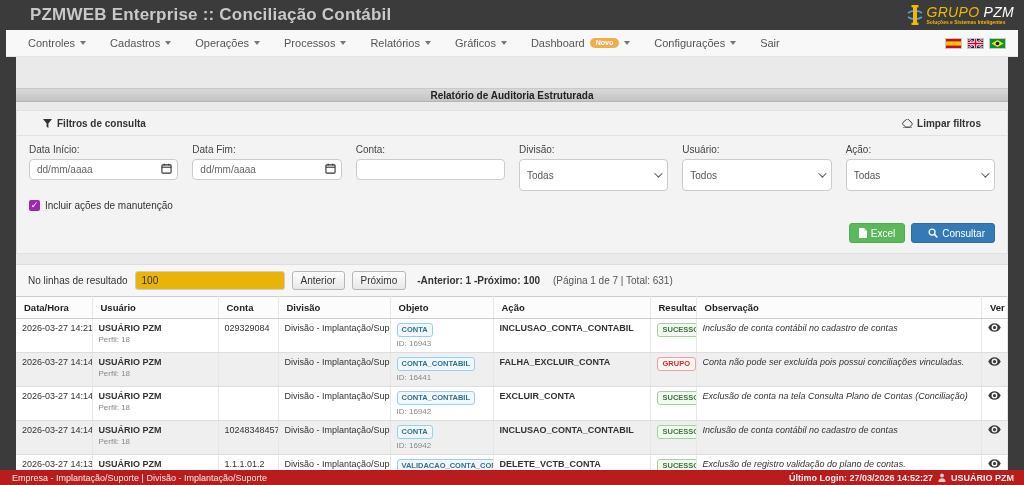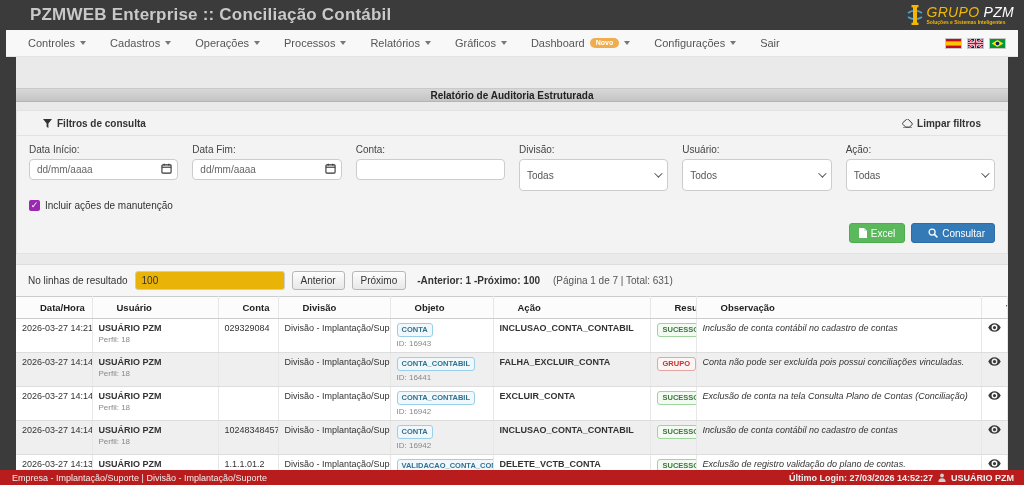--- a/index.html
+++ b/index.html
@@ -93,21 +93,21 @@
   .results { margin-top: 10px; background: #f6f6f6; border-top: 1px solid #ddd; }
   .pag-row { display: flex; align-items: center; gap: 7px; padding: 6px 12px; font-size: 10px; color: #333; }
   .pag-input { width: 150px; height: 19px; border: 1px solid #ccc; border-radius: 3px; background: #eab308; font-size: 10px; padding: 0 6px; font-family: inherit; color: #333; }
   .pag-btn { height: 19px; background: linear-gradient(#fdfdfd, #e8e8e8); border: 1px solid #b7b7b7; border-radius: 3px; font-size: 10px; color: #333; padding: 0 8px; cursor: pointer; font-family: inherit; }
   .pag-range { font-weight: bold; margin-left: 4px; }
   .pag-page { color: #555; margin-left: 6px; }
 
   table.results-table { width: 100%; border-collapse: collapse; table-layout: fixed; background: #fff; }
   .results-table th {
     font-size: 9.5px; font-weight: bold; color: #222; text-align: left;
-    padding: 5px 24px; border-top: 1px solid #ccc; border-bottom: 1px solid #ccc;
+    padding: 5px 8px; border-top: 1px solid #ccc; border-bottom: 1px solid #ccc;
     border-right: 1px solid #e7e7e7; background: #fcfcfc; white-space: nowrap; overflow: hidden;
   }
   .results-table td {
     font-size: 9px; color: #333; padding: 4px 6px; vertical-align: top;
     border-bottom: 1px solid #ddd; border-right: 1px solid #e7e7e7;
     overflow: hidden; white-space: nowrap;
   }
   .results-table tr:nth-child(even) td { background: #efefef; }
   .user-name { font-weight: bold; font-size: 9px; }
   .sub { font-size: 8px; color: #888; margin-top: 2px; }

